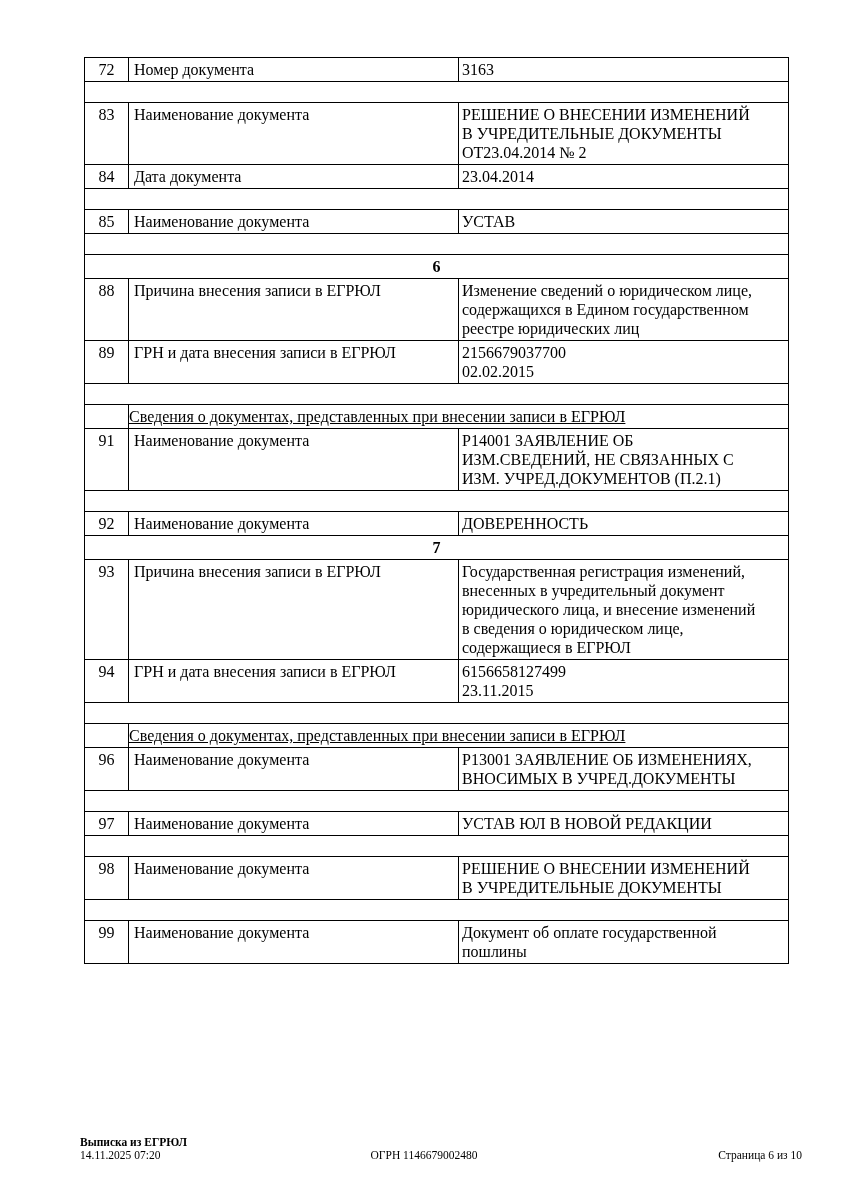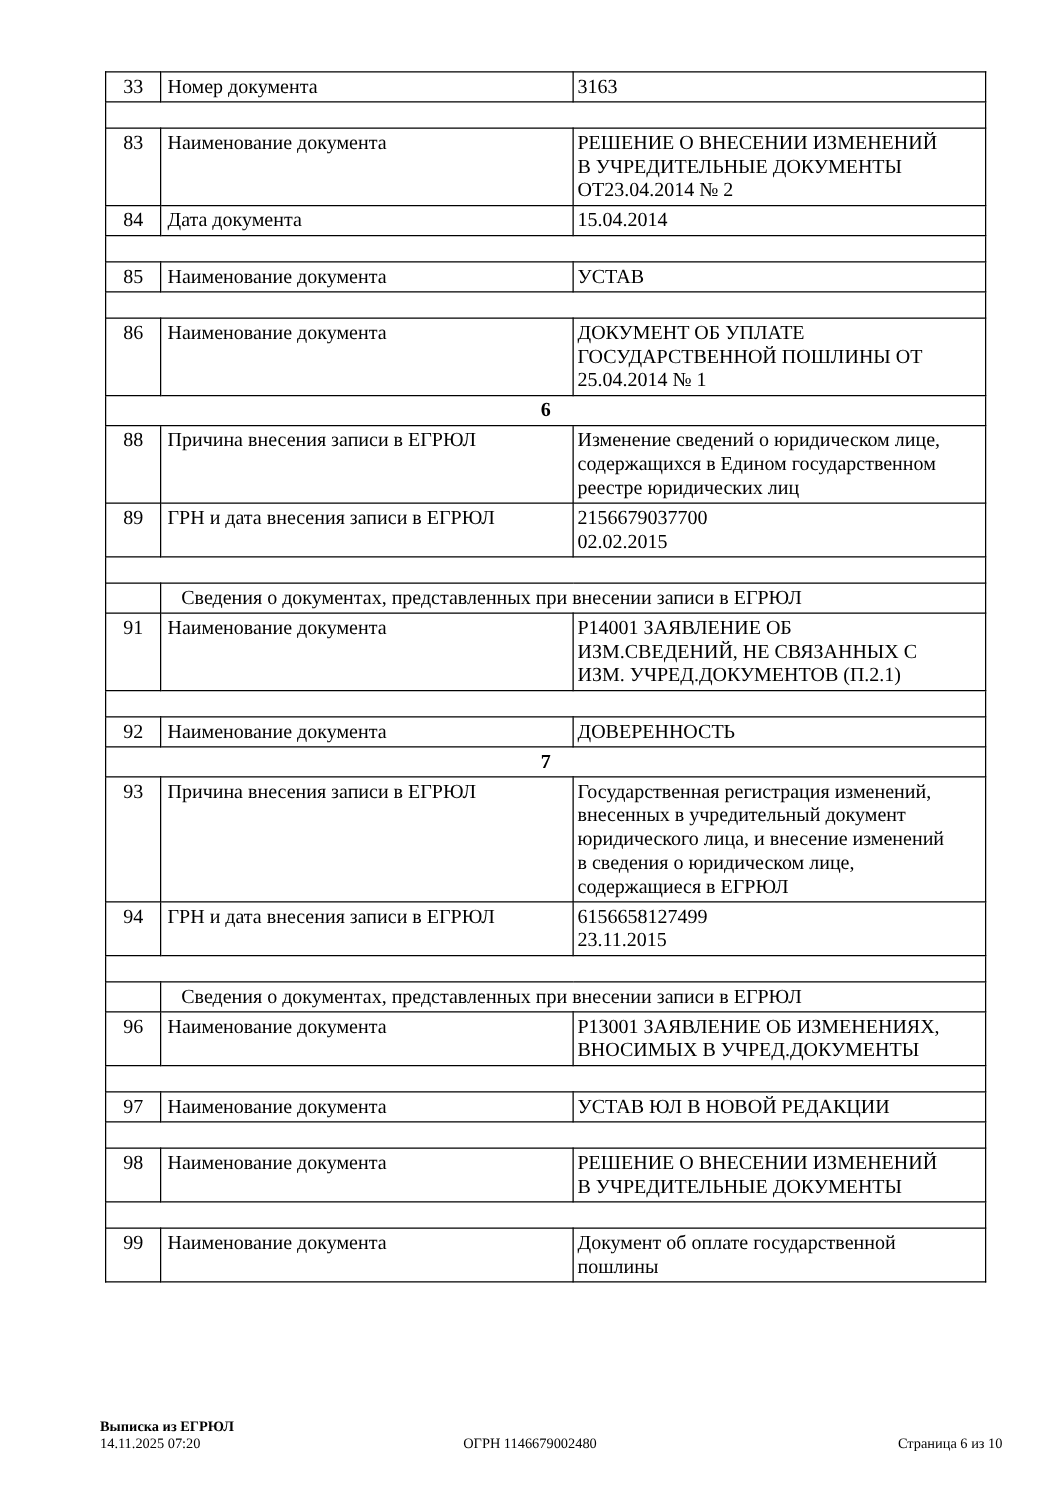--- a/index.html
+++ b/index.html
@@ -47,21 +47,22 @@
   tr.spacer td {
     height: 20px;
     padding: 0;
   }
   tr.section td {
     text-align: center;
     font-weight: bold;
     height: 19px;
   }
   tr.subheader td.sub-text {
-    padding-left: 16px;
+    padding-left: 0;
+    text-decoration: underline;
   }
   .footer {
     position: absolute;
     left: 0;
     top: 1136px;
     width: 848px;
     font-size: 11.5px;
     line-height: 13px;
   }
   .footer-left {
@@ -89,56 +90,49 @@
 
 <div class="table-wrap">
   <table class="doc-table">
     <colgroup>
       <col class="c-num">
       <col class="c-label">
       <col class="c-value">
     </colgroup>
     <tbody id="table-body">
         <tr>
-          <td class="num">33</td>
+          <td class="num">72</td>
           <td class="label">Номер документа</td>
           <td class="value">3163</td>
         </tr>
         <tr class="spacer">
           <td colspan="3"></td>
         </tr>
         <tr>
           <td class="num">83</td>
           <td class="label">Наименование документа</td>
           <td class="value">РЕШЕНИЕ О ВНЕСЕНИИ ИЗМЕНЕНИЙ
 В УЧРЕДИТЕЛЬНЫЕ ДОКУМЕНТЫ
 ОТ23.04.2014 № 2</td>
         </tr>
         <tr>
           <td class="num">84</td>
           <td class="label">Дата документа</td>
-          <td class="value">15.04.2014</td>
+          <td class="value">23.04.2014</td>
         </tr>
         <tr class="spacer">
           <td colspan="3"></td>
         </tr>
         <tr>
           <td class="num">85</td>
           <td class="label">Наименование документа</td>
           <td class="value">УСТАВ</td>
         </tr>
         <tr class="spacer">
           <td colspan="3"></td>
-        </tr>
-        <tr>
-          <td class="num">86</td>
-          <td class="label">Наименование документа</td>
-          <td class="value">ДОКУМЕНТ ОБ УПЛАТЕ
-ГОСУДАРСТВЕННОЙ ПОШЛИНЫ ОТ
-25.04.2014 № 1</td>
         </tr>
         <tr class="section">
           <td colspan="3">6</td>
         </tr>
         <tr>
           <td class="num">88</td>
           <td class="label">Причина внесения записи в ЕГРЮЛ</td>
           <td class="value">Изменение сведений о юридическом лице,
 содержащихся в Едином государственном
 реестре юридических лиц</td>

